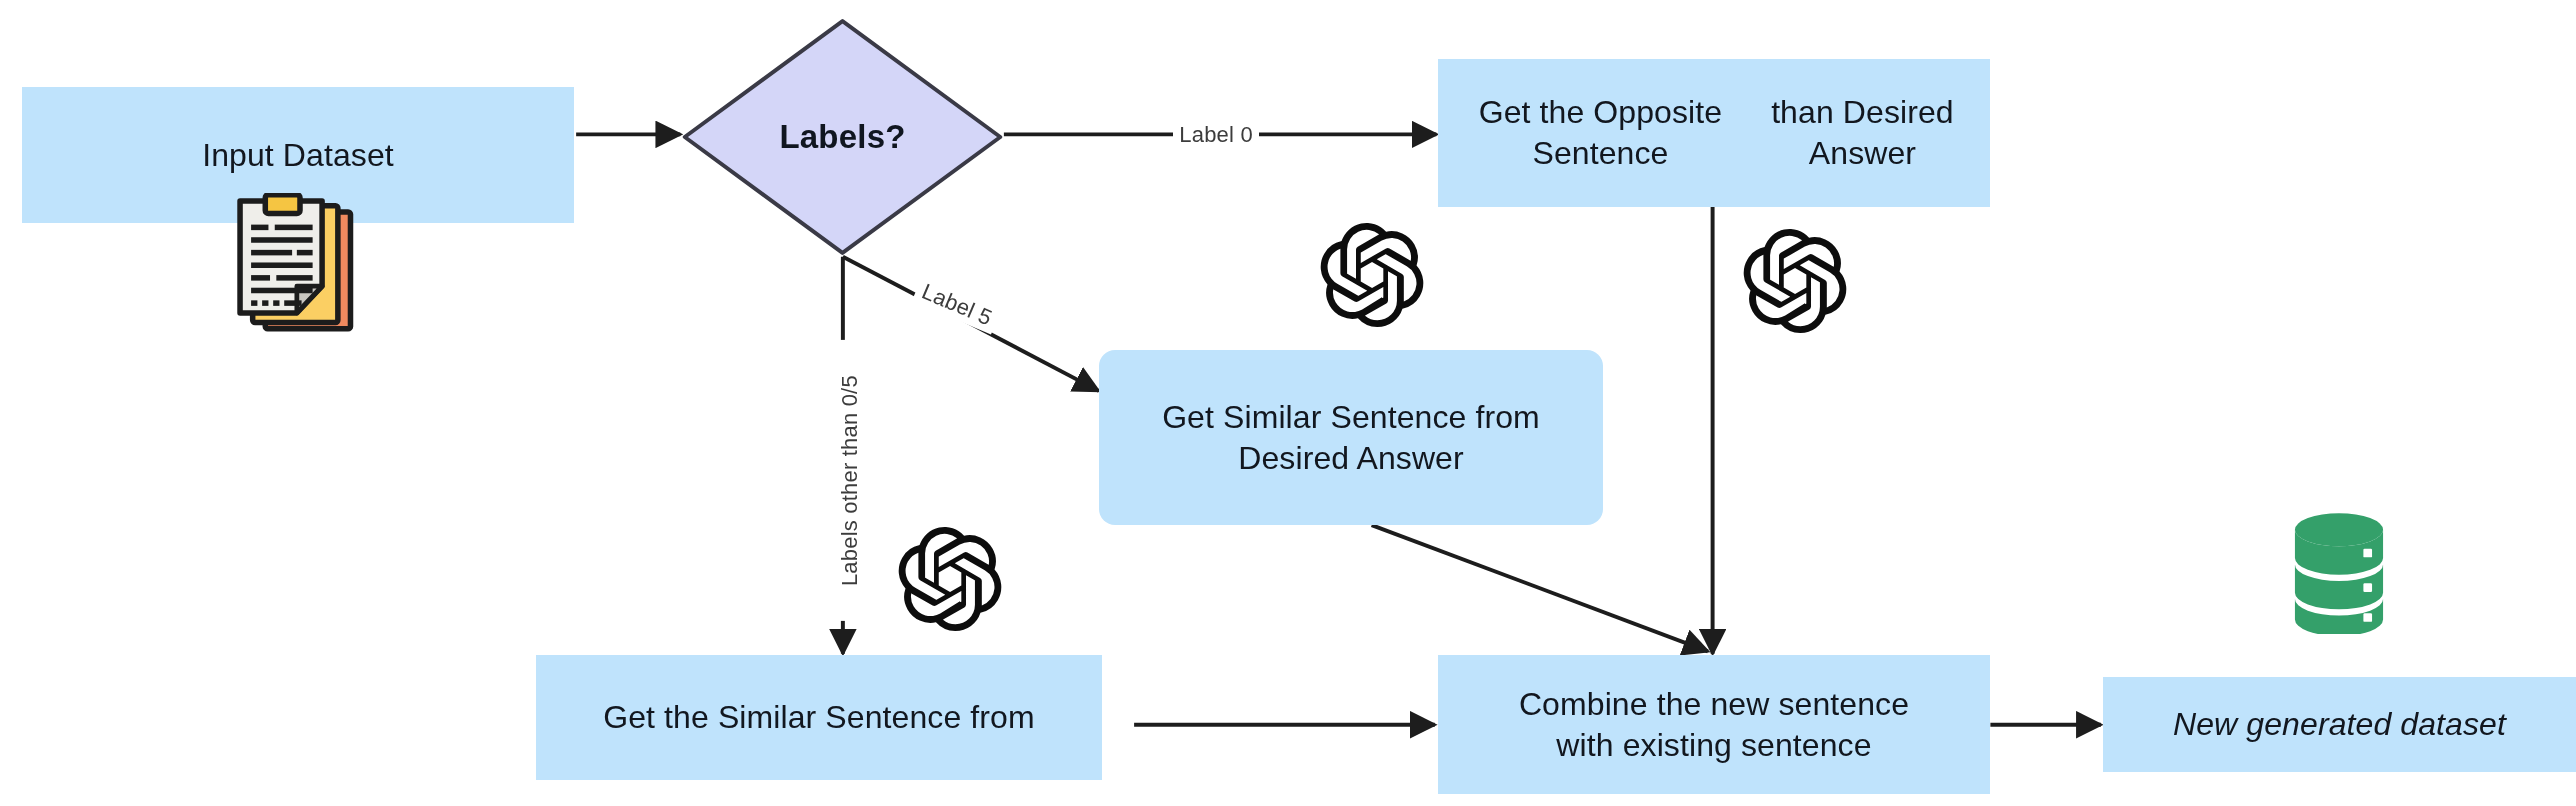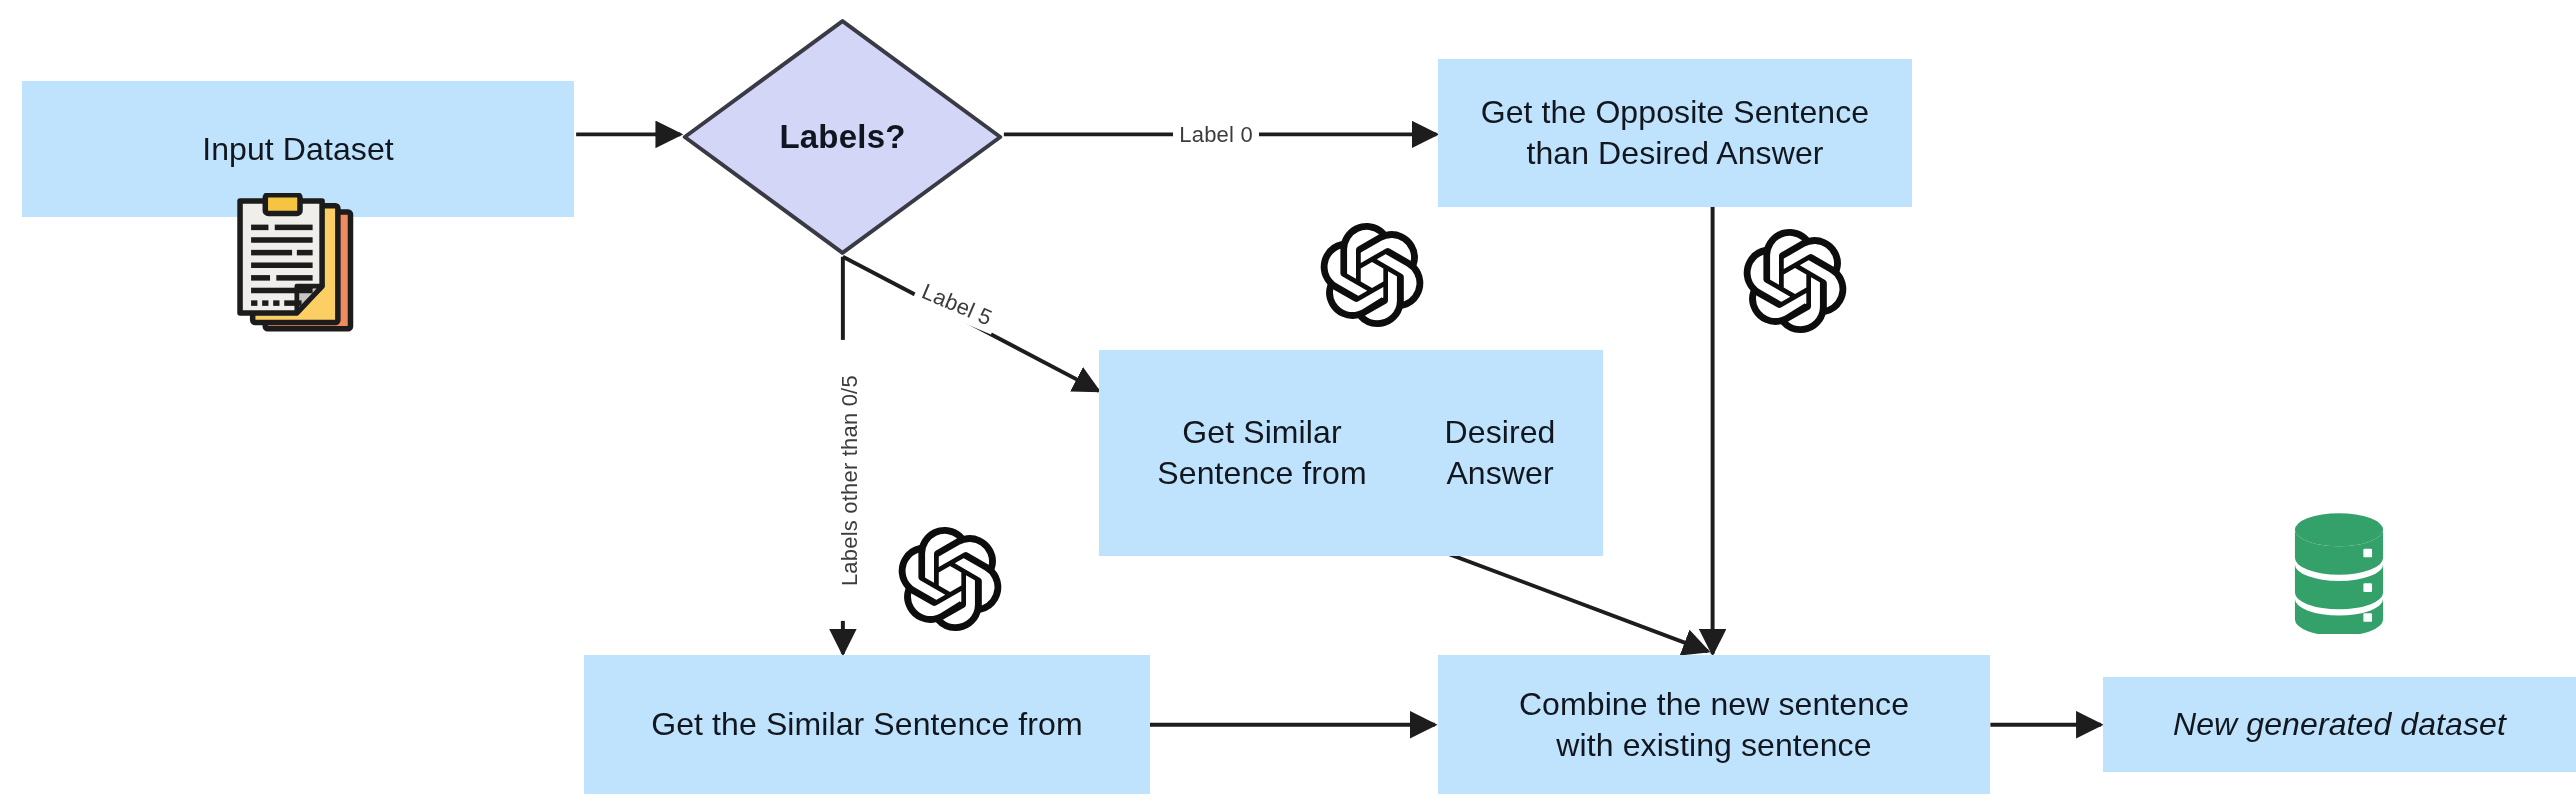--- a/index.html
+++ b/index.html
@@ -78,21 +78,21 @@
 
     <path d="M 2170 262 L 2170 828" stroke="#1d1d1d" stroke-width="5" fill="none" marker-end="url(#arrow)"></path>
 
     <path d="M 1738 665 L 2164 825" stroke="#1d1d1d" stroke-width="5" fill="none" marker-end="url(#arrow)"></path>
 
     <path d="M 1437 918 L 1818 918" stroke="#1d1d1d" stroke-width="5" fill="none" marker-end="url(#arrow)"></path>
 
     <path d="M 2522 918 L 2662 918" stroke="#1d1d1d" stroke-width="5" fill="none" marker-end="url(#arrow)"></path>
   </svg>
 
-  <div class="node box" style="left:22px;top:81px;width:552px;height:136px;">
+  <div class="node box" style="left:22px;top:87px;width:552px;height:136px;">
     <span>Input Dataset</span>
   </div>
 
   <div class="icon" style="left:229px;top:193px;width:142px;height:150px;">
     <svg viewBox="0 0 180 190" width="142" height="150">
 
       <rect x="46" y="24" width="108" height="148" rx="3" fill="#f08a5f" stroke="#1c1c1c" stroke-width="7"></rect>
 
       <rect x="30" y="16" width="108" height="148" rx="3" fill="#fbcf63" stroke="#1c1c1c" stroke-width="7"></rect>
 
@@ -131,38 +131,38 @@
   </div>
 
   <div class="edge-label diag" style="left:914px;top:290px;">
     <span>Label 5</span>
   </div>
 
   <div class="edge-label vert" style="left:709px;top:466px;width:268px;text-align:center;">
     <span>Labels other than 0/5</span>
   </div>
 
-  <div class="node box" style="left:1438px;top:59px;width:474px;height:148px;flex-direction:column;">
+  <div class="node box" style="left:1438px;top:59px;width:552px;height:148px;flex-direction:row;">
     <span>Get the Opposite Sentence</span>
     <span>than Desired Answer</span>
   </div>
 
   <div class="oai" style="left:1320px;top:223px;width:104px;height:104px;">
     <svg viewBox="0 0 24 24" width="104" height="104">
       <path fill="#0d0d0d" d="M22.282 9.821a5.985 5.985 0 0 0-.516-4.91 6.046 6.046 0 0 0-6.51-2.9A6.065 6.065 0 0 0 4.981 4.18a5.985 5.985 0 0 0-3.998 2.9 6.046 6.046 0 0 0 .743 7.097 5.98 5.98 0 0 0 .51 4.911 6.051 6.051 0 0 0 6.515 2.9A5.985 5.985 0 0 0 13.26 24a6.056 6.056 0 0 0 5.772-4.206 5.99 5.99 0 0 0 3.997-2.9 6.056 6.056 0 0 0-.747-7.073zM13.26 22.43a4.476 4.476 0 0 1-2.876-1.04l.141-.081 4.779-2.758a.795.795 0 0 0 .392-.681v-6.737l2.02 1.168a.071.071 0 0 1 .038.052v5.583a4.504 4.504 0 0 1-4.494 4.494zM3.6 18.304a4.47 4.47 0 0 1-.535-3.014l.142.085 4.783 2.759a.771.771 0 0 0 .78 0l5.843-3.369v2.332a.08.08 0 0 1-.33.062L9.74 19.95a4.5 4.5 0 0 1-6.14-1.646zM2.34 7.896a4.485 4.485 0 0 1 2.366-1.973V11.6a.766.766 0 0 0 .388.676l5.815 3.355-2.02 1.168a.076.076 0 0 1-.071 0l-4.83-2.786A4.504 4.504 0 0 1 2.34 7.872zm16.597 3.855l-5.833-3.387L15.119 7.2a.076.076 0 0 1 .071 0l4.83 2.791a4.494 4.494 0 0 1-.676 8.105v-5.678a.79.79 0 0 0-.407-.667zm2.01-3.023l-.141-.085-4.774-2.782a.776.776 0 0 0-.785 0L9.409 9.23V6.897a.066.066 0 0 1 .028-.061l4.83-2.787a4.5 4.5 0 0 1 6.68 4.66zM8.307 12.863l-2.02-1.164a.08.08 0 0 1-.038-.057V6.075a4.5 4.5 0 0 1 7.375-3.453l-.142.08L8.704 5.46a.795.795 0 0 0-.393.681zm1.097-2.365l2.602-1.5 2.607 1.5v2.999l-2.597 1.5-2.607-1.5z"></path>
     </svg>
   </div>
 
   <div class="oai" style="left:1743px;top:229px;width:104px;height:104px;">
     <svg viewBox="0 0 24 24" width="104" height="104">
       <path fill="#0d0d0d" d="M22.282 9.821a5.985 5.985 0 0 0-.516-4.91 6.046 6.046 0 0 0-6.51-2.9A6.065 6.065 0 0 0 4.981 4.18a5.985 5.985 0 0 0-3.998 2.9 6.046 6.046 0 0 0 .743 7.097 5.98 5.98 0 0 0 .51 4.911 6.051 6.051 0 0 0 6.515 2.9A5.985 5.985 0 0 0 13.26 24a6.056 6.056 0 0 0 5.772-4.206 5.99 5.99 0 0 0 3.997-2.9 6.056 6.056 0 0 0-.747-7.073zM13.26 22.43a4.476 4.476 0 0 1-2.876-1.04l.141-.081 4.779-2.758a.795.795 0 0 0 .392-.681v-6.737l2.02 1.168a.071.071 0 0 1 .038.052v5.583a4.504 4.504 0 0 1-4.494 4.494zM3.6 18.304a4.47 4.47 0 0 1-.535-3.014l.142.085 4.783 2.759a.771.771 0 0 0 .78 0l5.843-3.369v2.332a.08.08 0 0 1-.33.062L9.74 19.95a4.5 4.5 0 0 1-6.14-1.646zM2.34 7.896a4.485 4.485 0 0 1 2.366-1.973V11.6a.766.766 0 0 0 .388.676l5.815 3.355-2.02 1.168a.076.076 0 0 1-.071 0l-4.83-2.786A4.504 4.504 0 0 1 2.34 7.872zm16.597 3.855l-5.833-3.387L15.119 7.2a.076.076 0 0 1 .071 0l4.83 2.791a4.494 4.494 0 0 1-.676 8.105v-5.678a.79.79 0 0 0-.407-.667zm2.01-3.023l-.141-.085-4.774-2.782a.776.776 0 0 0-.785 0L9.409 9.23V6.897a.066.066 0 0 1 .028-.061l4.83-2.787a4.5 4.5 0 0 1 6.68 4.66zM8.307 12.863l-2.02-1.164a.08.08 0 0 1-.038-.057V6.075a4.5 4.5 0 0 1 7.375-3.453l-.142.08L8.704 5.46a.795.795 0 0 0-.393.681zm1.097-2.365l2.602-1.5 2.607 1.5v2.999l-2.597 1.5-2.607-1.5z"></path>
     </svg>
   </div>
 
-  <div class="node box" style="left:1099px;top:350px;width:504px;height:206px;flex-direction:row;">
+  <div class="node box" style="left:1099px;top:350px;width:504px;height:175px;flex-direction:column;border-radius:16px;">
     <span>Get Similar Sentence from</span>
     <span>Desired Answer</span>
   </div>
 
   <div class="oai" style="left:898px;top:527px;width:104px;height:104px;">
     <svg viewBox="0 0 24 24" width="104" height="104">
       <path fill="#0d0d0d" d="M22.282 9.821a5.985 5.985 0 0 0-.516-4.91 6.046 6.046 0 0 0-6.51-2.9A6.065 6.065 0 0 0 4.981 4.18a5.985 5.985 0 0 0-3.998 2.9 6.046 6.046 0 0 0 .743 7.097 5.98 5.98 0 0 0 .51 4.911 6.051 6.051 0 0 0 6.515 2.9A5.985 5.985 0 0 0 13.26 24a6.056 6.056 0 0 0 5.772-4.206 5.99 5.99 0 0 0 3.997-2.9 6.056 6.056 0 0 0-.747-7.073zM13.26 22.43a4.476 4.476 0 0 1-2.876-1.04l.141-.081 4.779-2.758a.795.795 0 0 0 .392-.681v-6.737l2.02 1.168a.071.071 0 0 1 .038.052v5.583a4.504 4.504 0 0 1-4.494 4.494zM3.6 18.304a4.47 4.47 0 0 1-.535-3.014l.142.085 4.783 2.759a.771.771 0 0 0 .78 0l5.843-3.369v2.332a.08.08 0 0 1-.33.062L9.74 19.95a4.5 4.5 0 0 1-6.14-1.646zM2.34 7.896a4.485 4.485 0 0 1 2.366-1.973V11.6a.766.766 0 0 0 .388.676l5.815 3.355-2.02 1.168a.076.076 0 0 1-.071 0l-4.83-2.786A4.504 4.504 0 0 1 2.34 7.872zm16.597 3.855l-5.833-3.387L15.119 7.2a.076.076 0 0 1 .071 0l4.83 2.791a4.494 4.494 0 0 1-.676 8.105v-5.678a.79.79 0 0 0-.407-.667zm2.01-3.023l-.141-.085-4.774-2.782a.776.776 0 0 0-.785 0L9.409 9.23V6.897a.066.066 0 0 1 .028-.061l4.83-2.787a4.5 4.5 0 0 1 6.68 4.66zM8.307 12.863l-2.02-1.164a.08.08 0 0 1-.038-.057V6.075a4.5 4.5 0 0 1 7.375-3.453l-.142.08L8.704 5.46a.795.795 0 0 0-.393.681zm1.097-2.365l2.602-1.5 2.607 1.5v2.999l-2.597 1.5-2.607-1.5z"></path>
     </svg>
   </div>
 
@@ -175,21 +175,21 @@
         <path d="M5 114 v26 a56 21 0 0 0 112 0 V114 a56 21 0 0 1 -112 0 z"></path>
       </g>
       <g fill="#ffffff">
         <rect x="92" y="50" width="11" height="11" rx="1.5"></rect>
         <rect x="92" y="94" width="11" height="11" rx="1.5"></rect>
         <rect x="92" y="132" width="11" height="11" rx="1.5"></rect>
       </g>
     </svg>
   </div>
 
-  <div class="node box" style="left:584px;top:655px;width:566px;height:139px;flex-direction:column;">
+  <div class="node box" style="left:536px;top:655px;width:566px;height:125px;flex-direction:column;">
     <span>Get the Similar Sentence from</span>
   </div>
 
   <div class="node box" style="left:1438px;top:655px;width:552px;height:139px;flex-direction:column;justify-content:center;">
     <span>Combine the new sentence</span>
     <span>with existing sentence</span>
   </div>
 
   <div class="node box" style="left:2103px;top:677px;width:473px;height:95px;font-style:italic;">
     <span>New generated dataset</span>

